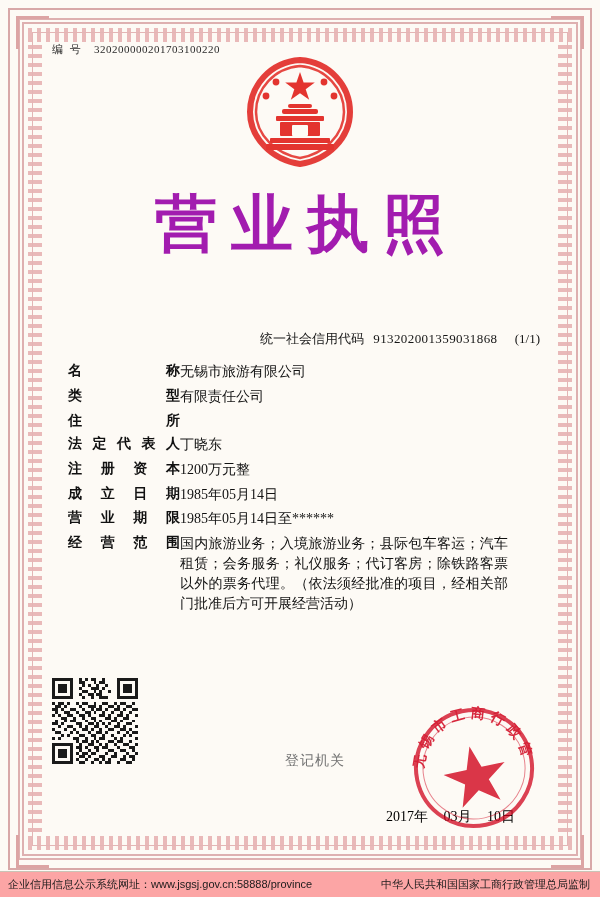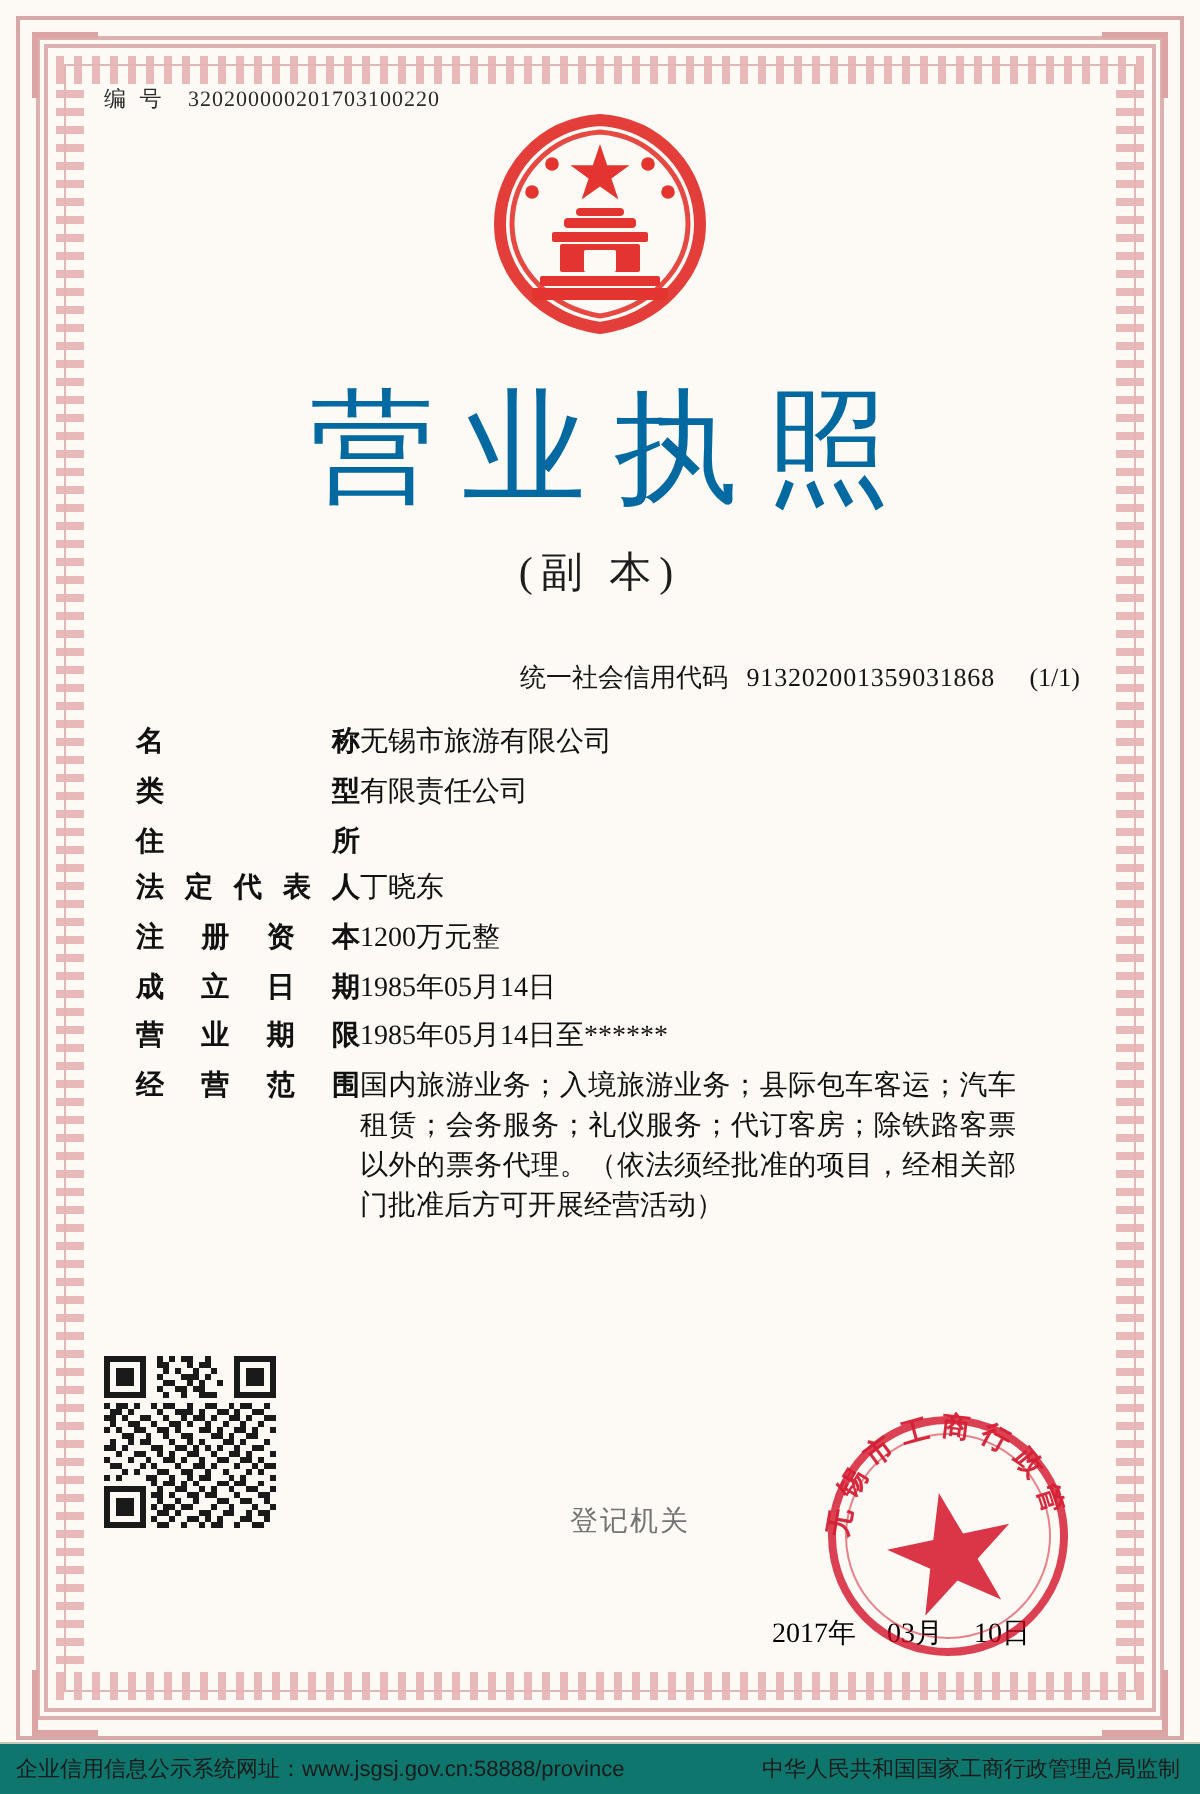--- a/index.html
+++ b/index.html
@@ -83,22 +83,22 @@
   }
 
   
   .title {
     position: absolute;
     top: 182px;
     left: 0; right: 0;
     text-align: center;
     font-family: "DejaVu Serif", "Liberation Serif", serif;
     font-size: 62px;
-    font-weight: normal;
-    color: #0369a1;
+    font-weight: bold;
+    color: #a21caf;
     letter-spacing: 14px;
     text-indent: 14px;
   }
   .subtitle {
     position: absolute;
     top: 272px;
     left: 0; right: 0;
     text-align: center;
     font-size: 21px;
     color: #1d1d1d;
@@ -183,21 +183,21 @@
     transform: rotate(-12deg);
     opacity: 0.88;
   }
 
   
   .footer {
     position: absolute;
     left: 0; right: 0;
     bottom: 0;
     height: 25px;
-    background: #0f766e;
+    background: #fca5a5;
     border-top: 1px solid #c9c4b6;
     font-family: "Liberation Sans", sans-serif;
     font-size: 11px;
     color: #1a1a1a;
     display: flex;
     align-items: center;
   }
   .footer .left { margin-left: 8px; }
   .footer .right { position: absolute; right: 10px; }
 </style>
@@ -238,21 +238,20 @@
         <rect x="52" y="73" width="16" height="11" rx="1" fill="#fdfaf5"></rect>
         <rect x="30" y="86" width="60" height="5" rx="1"></rect>
         <rect x="26" y="92" width="68" height="6" rx="1"></rect>
         <rect x="42" y="57" width="36" height="5" rx="2"></rect>
         <rect x="48" y="52" width="24" height="4" rx="2"></rect>
       </g>
     </svg>
   </div>
 
   <div class="title">营业执照</div>
-  <div class="subtitle">(副 本)</div>
 
   <div class="credit">
     <span>统一社会信用代码</span>
     <span class="code">913202001359031868</span>
     <span class="seq">(1/1)</span>
   </div>
 
   <div class="fields">
 
     <div class="row">

